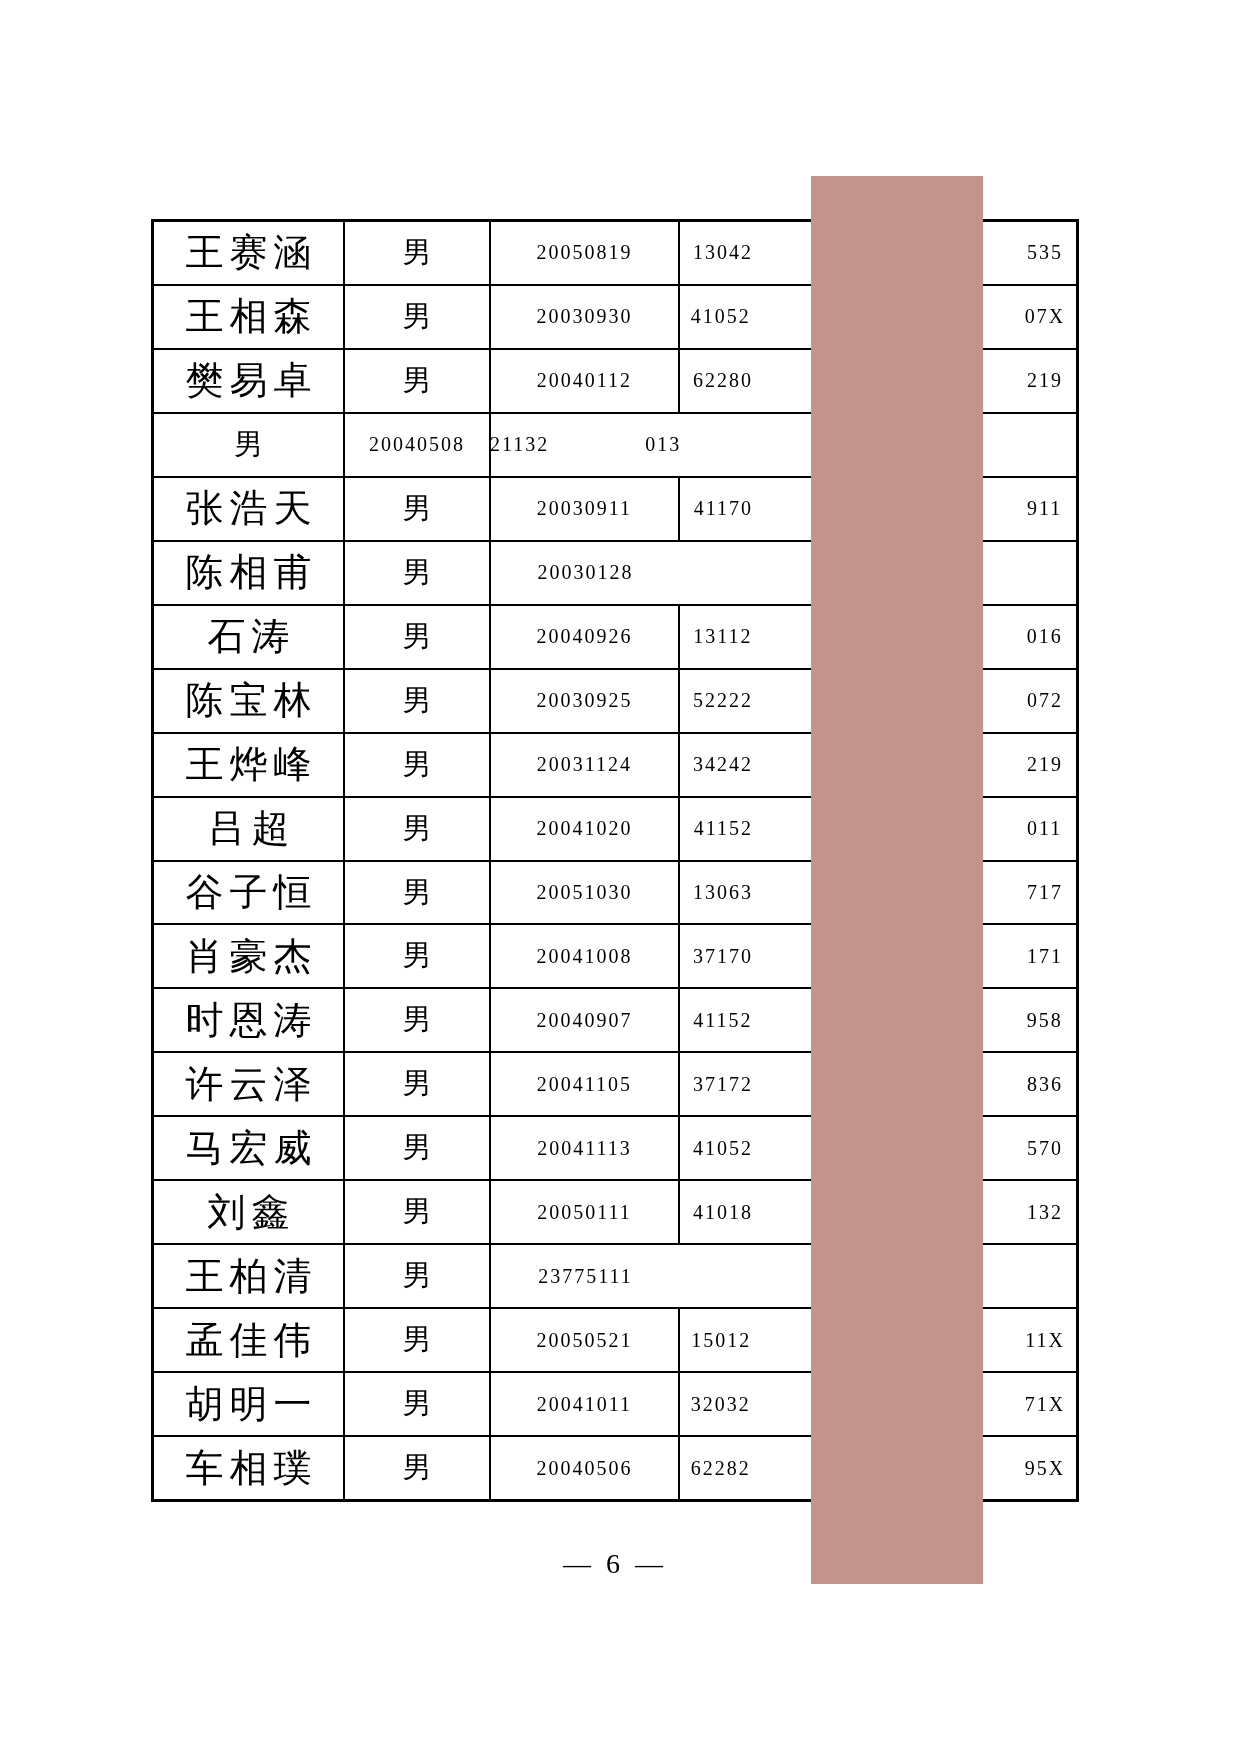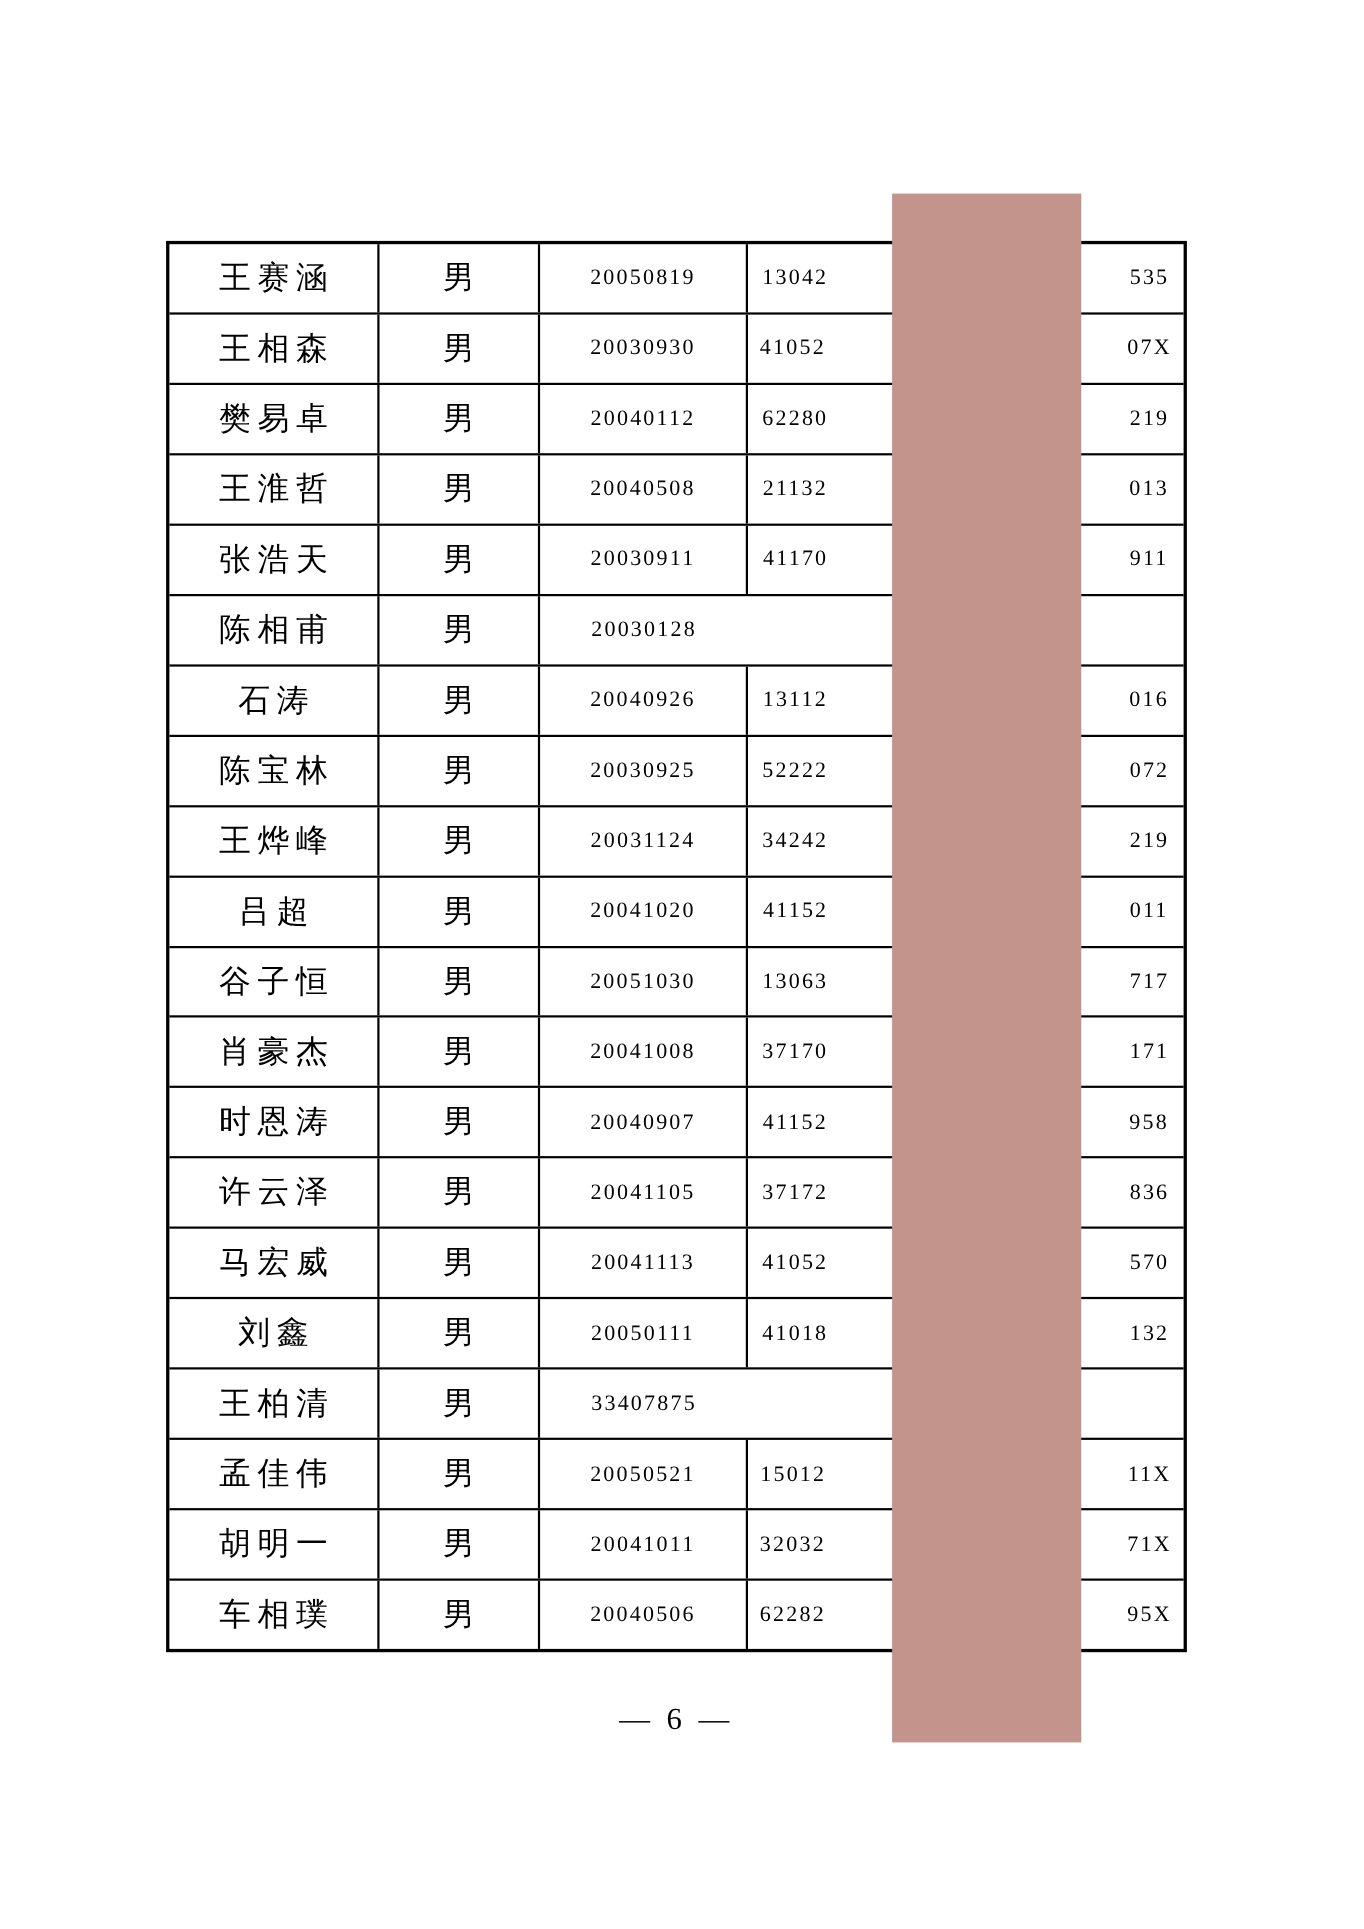--- a/index.html
+++ b/index.html
@@ -46,21 +46,21 @@
     align-items: center;
     justify-content: center;
     overflow: hidden;
     white-space: nowrap;
   }
   .cell:last-child {
     border-right: none;
     gap: 48px;
   }
   .cell.name {
-    font-size: 29px;
+    font-size: 38px;
     letter-spacing: 6px;
     text-indent: 6px;
   }
   .cell.gender {
     font-size: 29px;
   }
   .cell.birth,
   .cell.idcell {
     font-size: 20px;
     letter-spacing: 2px;
@@ -124,21 +124,20 @@
     <div class="cell gender">男</div>
     <div class="cell birth">20040112</div>
     <div class="cell idcell">
       <span class="idpre">62280</span>
       <span class="idgap"></span>
       <span class="idsuf">219</span>
     </div>
   </div>
 
   <div class="row">
-    <div class="cell name">王淮哲</div>
     <div class="cell gender">男</div>
     <div class="cell birth">20040508</div>
     <div class="cell idcell">
       <span class="idpre">21132</span>
       <span class="idgap"></span>
       <span class="idsuf">013</span>
     </div>
   </div>
 
   <div class="row">
@@ -264,21 +263,21 @@
     <div class="cell idcell">
       <span class="idpre">41018</span>
       <span class="idgap"></span>
       <span class="idsuf">132</span>
     </div>
   </div>
 
   <div class="row">
     <div class="cell name">王柏清</div>
     <div class="cell gender">男</div>
-    <div class="cell birth">33407875</div>
+    <div class="cell birth">23775111</div>
   </div>
 
   <div class="row">
     <div class="cell name">孟佳伟</div>
     <div class="cell gender">男</div>
     <div class="cell birth">20050521</div>
     <div class="cell idcell">
       <span class="idpre">15012</span>
       <span class="idgap"></span>
       <span class="idsuf">11X</span>

